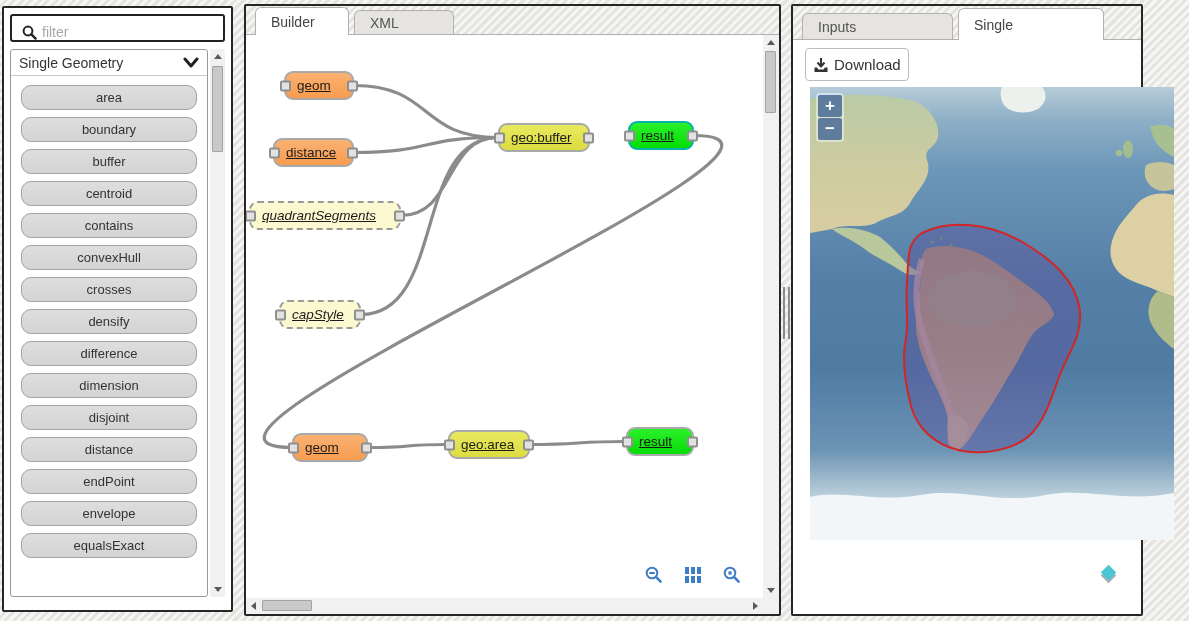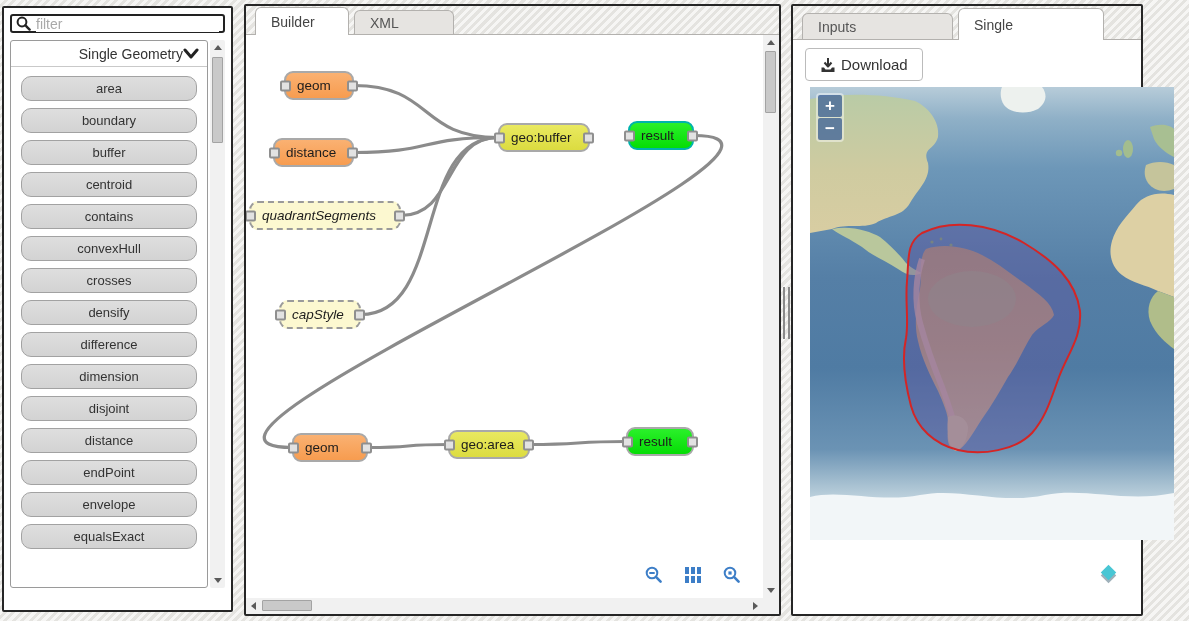--- a/index.html
+++ b/index.html
@@ -9,30 +9,30 @@
     background-color:#ebeae7;
     background-image:repeating-linear-gradient(135deg, rgba(255,255,255,.55) 0 3px, rgba(120,120,110,.06) 3px 6px);
     position:relative; color:#333;
   }
 
   
   .panel { position:absolute; border:2px solid #262626; border-radius:2px; }
 
   
   .left-panel { left:2px; top:6px; width:231px; height:606px; background:#fff; padding:6px; }
-  .filter-box { position:relative; height:19px; border:2px solid #222; border-radius:3px; background:#fff;
-                display:flex; align-items:center; padding:0 4px; margin-bottom:7px; }
+  .filter-box { position:relative; height:28px; border:2px solid #222; border-radius:3px; background:#fff;
+                display:flex; align-items:flex-end; padding:0 10px; margin-bottom:7px; }
   .filter-box svg { flex:0 0 auto; margin-right:5px; }
   .filter-input { border:none; outline:none; width:100%; font:14px "Liberation Sans",sans-serif; color:#333; }
   .filter-input::placeholder { color:#a9a9a9; }
   .list-wrap { display:flex; height:548px; }
   .list-box { flex:1; border:1px solid #9a9a9a; border-radius:3px; background:#fff; overflow:hidden; }
   .cat-select { height:26px; border-bottom:1px solid #c9c9c9; display:flex; align-items:center;
                 padding:0 8px; font-size:14px; color:#333; cursor:pointer; }
-  .cat-select .lbl { flex:1;text-align:right; }
+  .cat-select .lbl { flex:1; }
   .ops { padding:9px 10px; display:flex; flex-direction:column; gap:7px; }
   .op-btn { height:25px; flex:0 0 25px; border:1px solid #a2a2a2; border-radius:10px;
             background:linear-gradient(#dedede,#d3d3d3); font:13px "Liberation Sans",sans-serif;
             color:#333; cursor:pointer; }
 
   
   .sb-v { width:15px; background:#f1f1f1; position:relative; }
   .list-wrap .sb-v { margin-left:2px; border-radius:2px; }
   .sb-thumb-v { position:absolute; left:2px; width:11px; background:#c9c9c9; border:1px solid #a3a3a3; border-radius:1px; }
   .sb-thumb-h { position:absolute; top:2px; height:11px; background:#c9c9c9; border:1px solid #a3a3a3; border-radius:1px; }
@@ -56,21 +56,21 @@
   .middle-panel .tab.active { height:28px; }
   .tab-builder { width:94px; } .tab-xml { width:100px;margin-top:46px; }
   .canvas-wrap { position:relative; flex:1; background:#fff; }
   .canvas { position:absolute; left:0; top:0; right:16px; bottom:16px; background:#fff; overflow:hidden; }
   .canvas svg.wires { position:absolute; left:0; top:0; }
   .sb-corner { position:absolute; right:0; bottom:0; width:16px; height:16px; background:#f1f1f1; }
 
   
   .node { position:absolute; height:29px; border-radius:9px; border:2px solid #a9a9a9;
           display:flex; align-items:center; padding-left:11px; font-size:13.5px; color:#1c1c1c;
-          cursor:move; z-index:2; }
+          cursor:move; z-index:2;text-decoration:underline; }
   .n-input    { background:linear-gradient(#fab172,#f79c4f); }
   .n-process  { background:linear-gradient(#e9e960,#dcdc40); }
   .n-output   { background:linear-gradient(#2bf02b,#05dd05); }
   .n-output.selected { border-color:#00b3ad; }
   .n-optional { background:#fcf8d0; border:2px dashed #9a9a9a; font-style:italic; }
   .port { position:absolute; width:11px; height:11px; background:#e2e2e2; border:2px solid #8f8f8f;
           border-radius:2px; top:50%; transform:translateY(-50%); z-index:3; }
   .port.in  { left:-6px; }
   .port.out { right:-6px; }
 
@@ -81,21 +81,21 @@
   .splitter { position:absolute; left:783px; top:287px; width:7px; height:52px; cursor:col-resize;
               border-left:2px solid #8a8a8a; border-right:2px solid #8a8a8a; }
 
   
   .right-panel { left:791px; top:4px; width:352px; height:612px; display:flex; flex-direction:column; }
   .right-panel .tabstrip { height:34px; }
   .right-panel .tab { height:26px; }
   .right-panel .tab.active { height:32px; }
   .tab-inputs { width:151px; } .tab-console { width:146px; }
   .console-body { position:relative; flex:1; background:#fff; }
-  .download-btn { position:absolute; left:12px; top:8px; height:33px; padding:0 14px;
+  .download-btn { position:absolute; left:12px; top:8px; height:33px; padding:0 7px;
                   background:#fff; border:1px solid #bbb; border-radius:4px; display:flex;
                   align-items:center; gap:5px; font:15px "Liberation Sans",sans-serif; color:#333; cursor:pointer; }
   .map { position:absolute; left:17px; top:47px; width:364px; height:453px; overflow:hidden; cursor:grab; }
   .map svg { display:block; }
   .ol-zoom { position:absolute; left:6px; top:6px; background:rgba(255,255,255,.45); border-radius:4px;
              padding:2px; display:flex; flex-direction:column; gap:1px; }
   .ol-zoom button { width:24px; height:22px; border:none; border-radius:2px; background:rgba(18,62,126,.62);
                     color:#fff; font:bold 17px/20px "Liberation Sans",sans-serif; cursor:pointer; }
   .layers-diamond { position:absolute; right:24px; bottom:32px; width:15px; height:15px; cursor:pointer; }
   .layers-diamond i { position:absolute; left:1px; top:0; width:11px; height:11px; transform:rotate(45deg); display:block; }

